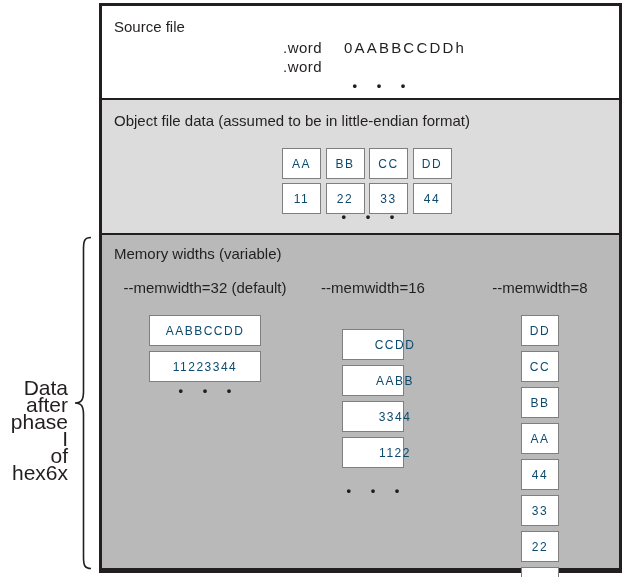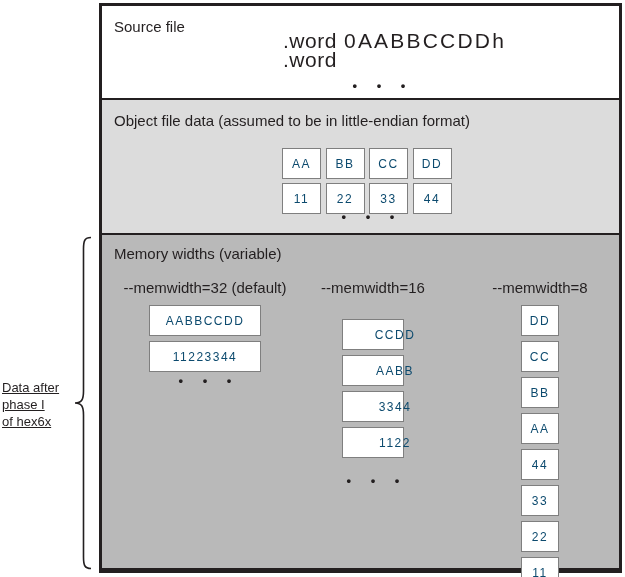--- a/index.html
+++ b/index.html
@@ -16,21 +16,21 @@
   }
   .panel{position:relative;box-sizing:border-box;}
   .panel-source{height:92px;background:#ffffff;}
   .panel-object{height:135px;background:#dcdcdc;border-top:2px solid #231f20;}
   .panel-memory{flex:1;background:#b9b9b9;border-top:2px solid #231f20;}
   .panel-title{
     position:absolute;left:12px;top:12px;font-size:15px;line-height:17px;
     white-space:nowrap;
   }
   
-  .code-block{position:absolute;left:181px;top:25px;font-size:21px;}
+  .code-block{position:absolute;left:181px;top:32px;font-size:15px;}
   .code-row{display:flex;line-height:19px;white-space:pre;}
   .code-directive{width:48px;letter-spacing:0.5px;}
   .code-value{margin-left:13px;letter-spacing:2.2px;text-align:center;}
   
   .dots{
     font-size:13px;font-weight:bold;letter-spacing:8px;line-height:8px;
     color:#231f20;white-space:nowrap;text-indent:8px;
   }
   .dots-abs{position:absolute;text-align:center;}
   .src-dots{left:232px;top:76px;width:90px;}
@@ -50,26 +50,26 @@
   .obj-row{display:flex;gap:4.5px;}
   
   .mem-col{
     position:absolute;top:44px;width:210px;
     display:flex;flex-direction:column;align-items:center;
   }
   .mem-col-1{left:-2px;}
   .mem-col-2{left:166px;gap:14px;}
   .mem-col-3{left:333px;}
   .mem-header{font-size:15px;line-height:18px;margin-bottom:8px;white-space:nowrap;}
-  .mem-cells{display:flex;flex-direction:column;align-items:center;gap:5px;}
+  .mem-cells{display:flex;flex-direction:column;align-items:center;gap:5px;margin-top:10px;}
   .mem-col .dots{margin-top:5px;}
   
   .annotation{
     position:absolute;left:2px;top:379px;width:66px;
-    text-align:left;font-size:13px;line-height:17px;text-decoration:underline;
+    text-align:right;font-size:21px;line-height:17px;
   }
   .brace{position:absolute;left:71px;top:236px;width:22px;height:334px;}
 </style>
 </head>
 <body>
 
 <div class="annotation">
   <div>Data after</div>
   <div>phase I</div>
   <div>of hex6x</div>

